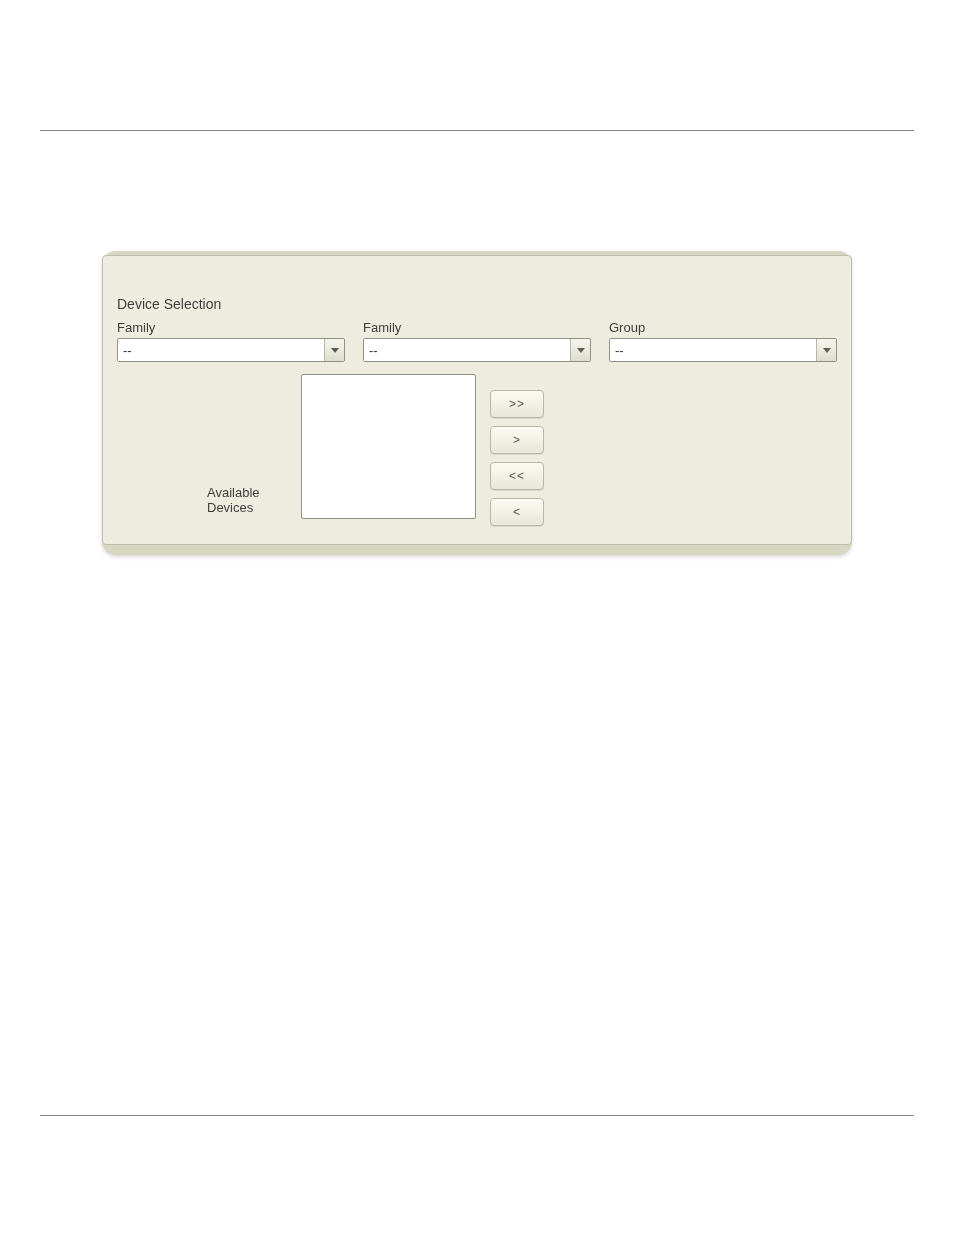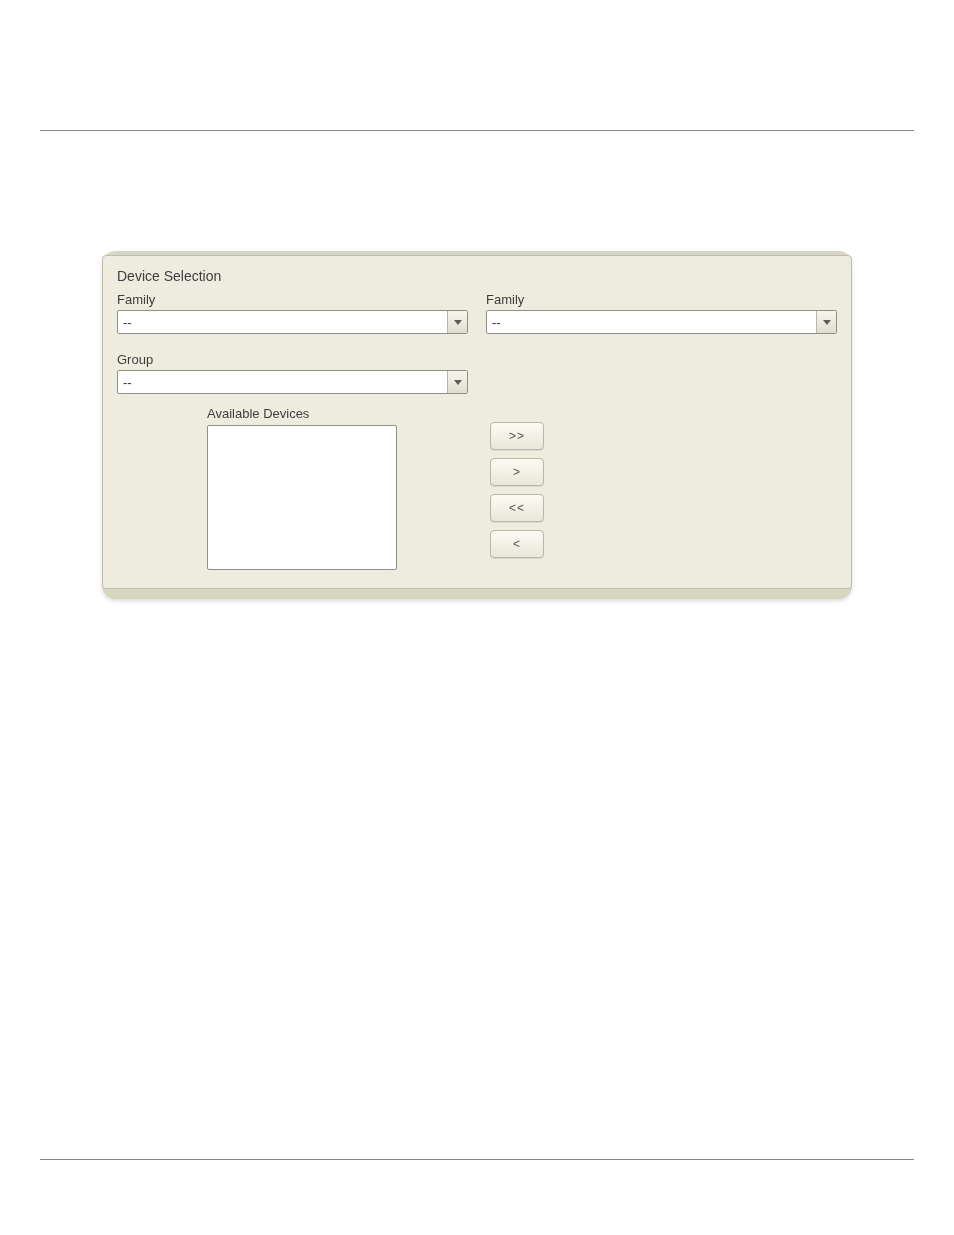--- a/index.html
+++ b/index.html
@@ -39,24 +39,25 @@
     background: #edecdf;
     border: 1px solid #bdbcad;
     border-radius: 4px;
     padding: 12px 14px 18px 14px;
     min-height: 250px;
   }
   .panel-title {
     font-size: 14px;
     color: #3e3e3e;
     margin-bottom: 8px;
+    margin-top: 28px;
   }
   .filters {
     display: grid;
-    grid-template-columns: 1fr 1fr;
+    grid-template-columns: 1fr 1fr 1fr;
     gap: 18px;
     margin-bottom: 12px;
   }
   .field-label {
     font-size: 13px;
     color: #3e3e3e;
     margin-bottom: 3px;
   }
   .combo {
     display: flex;
@@ -92,22 +93,22 @@
   }
   .dual-list {
     display: grid;
     grid-template-columns: 1fr auto 1fr;
     gap: 14px;
     padding: 0 10px 0 90px;
     align-items: start;
   }
   .list-col {
     display: flex;
-    flex-direction: column;
-    align-items: flex-start;
+    flex-direction: row;
+    align-items: flex-end;
   }
   .list-label {
     font-size: 13px;
     color: #3e3e3e;
     margin-bottom: 4px;
   }
   .listbox {
     width: 190px;
     height: 145px;
     background: #fff;

